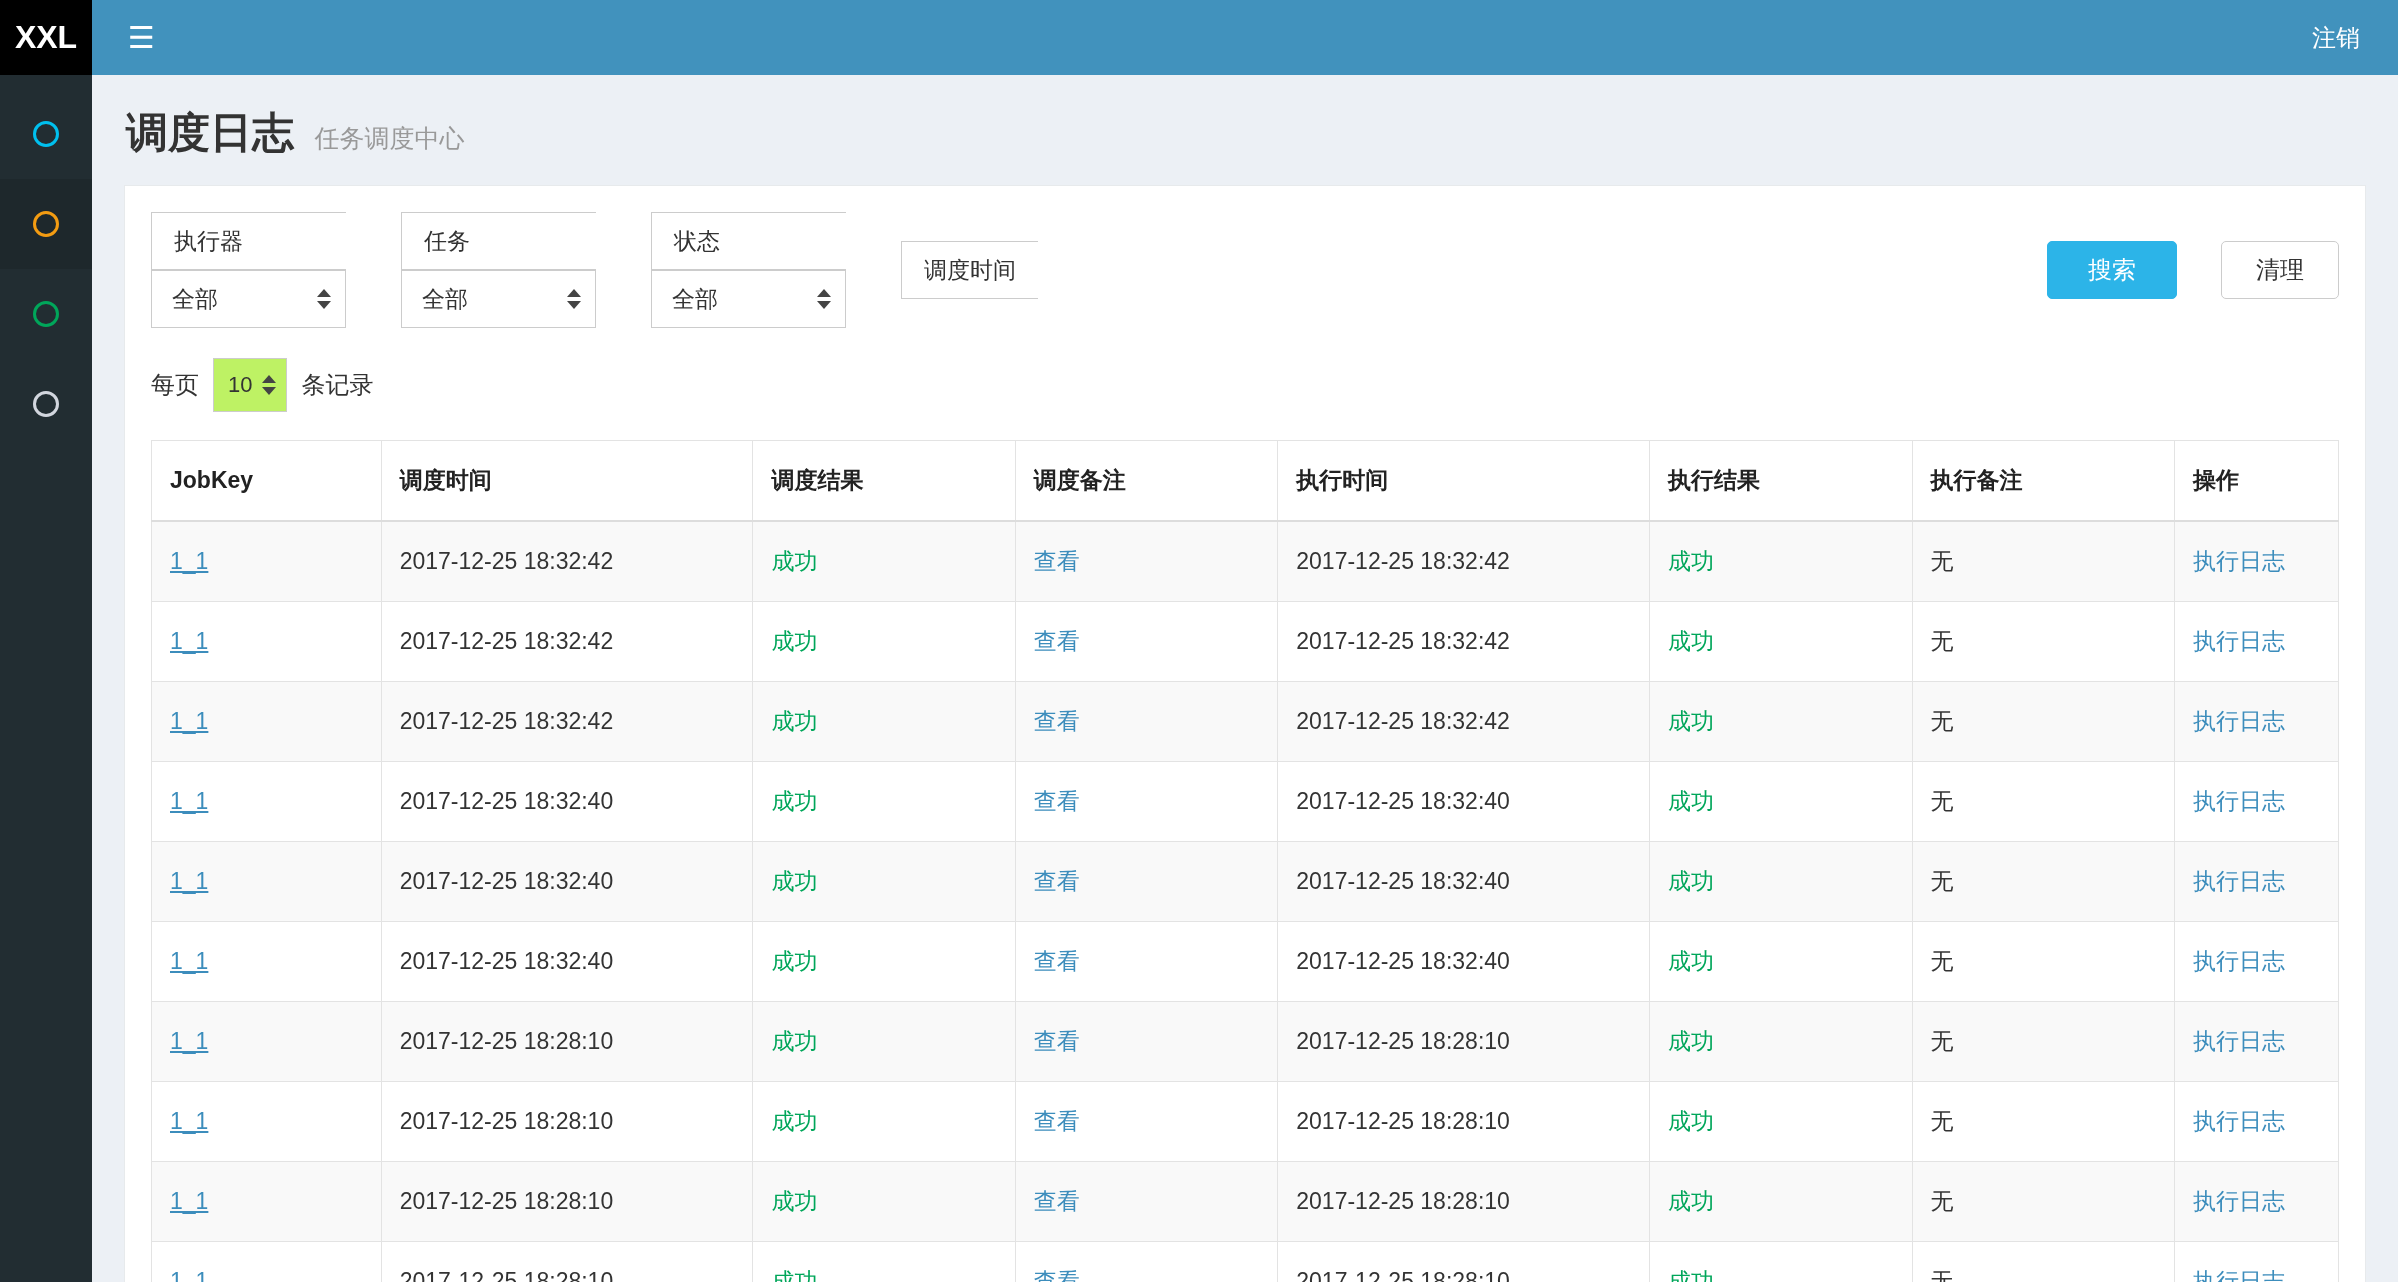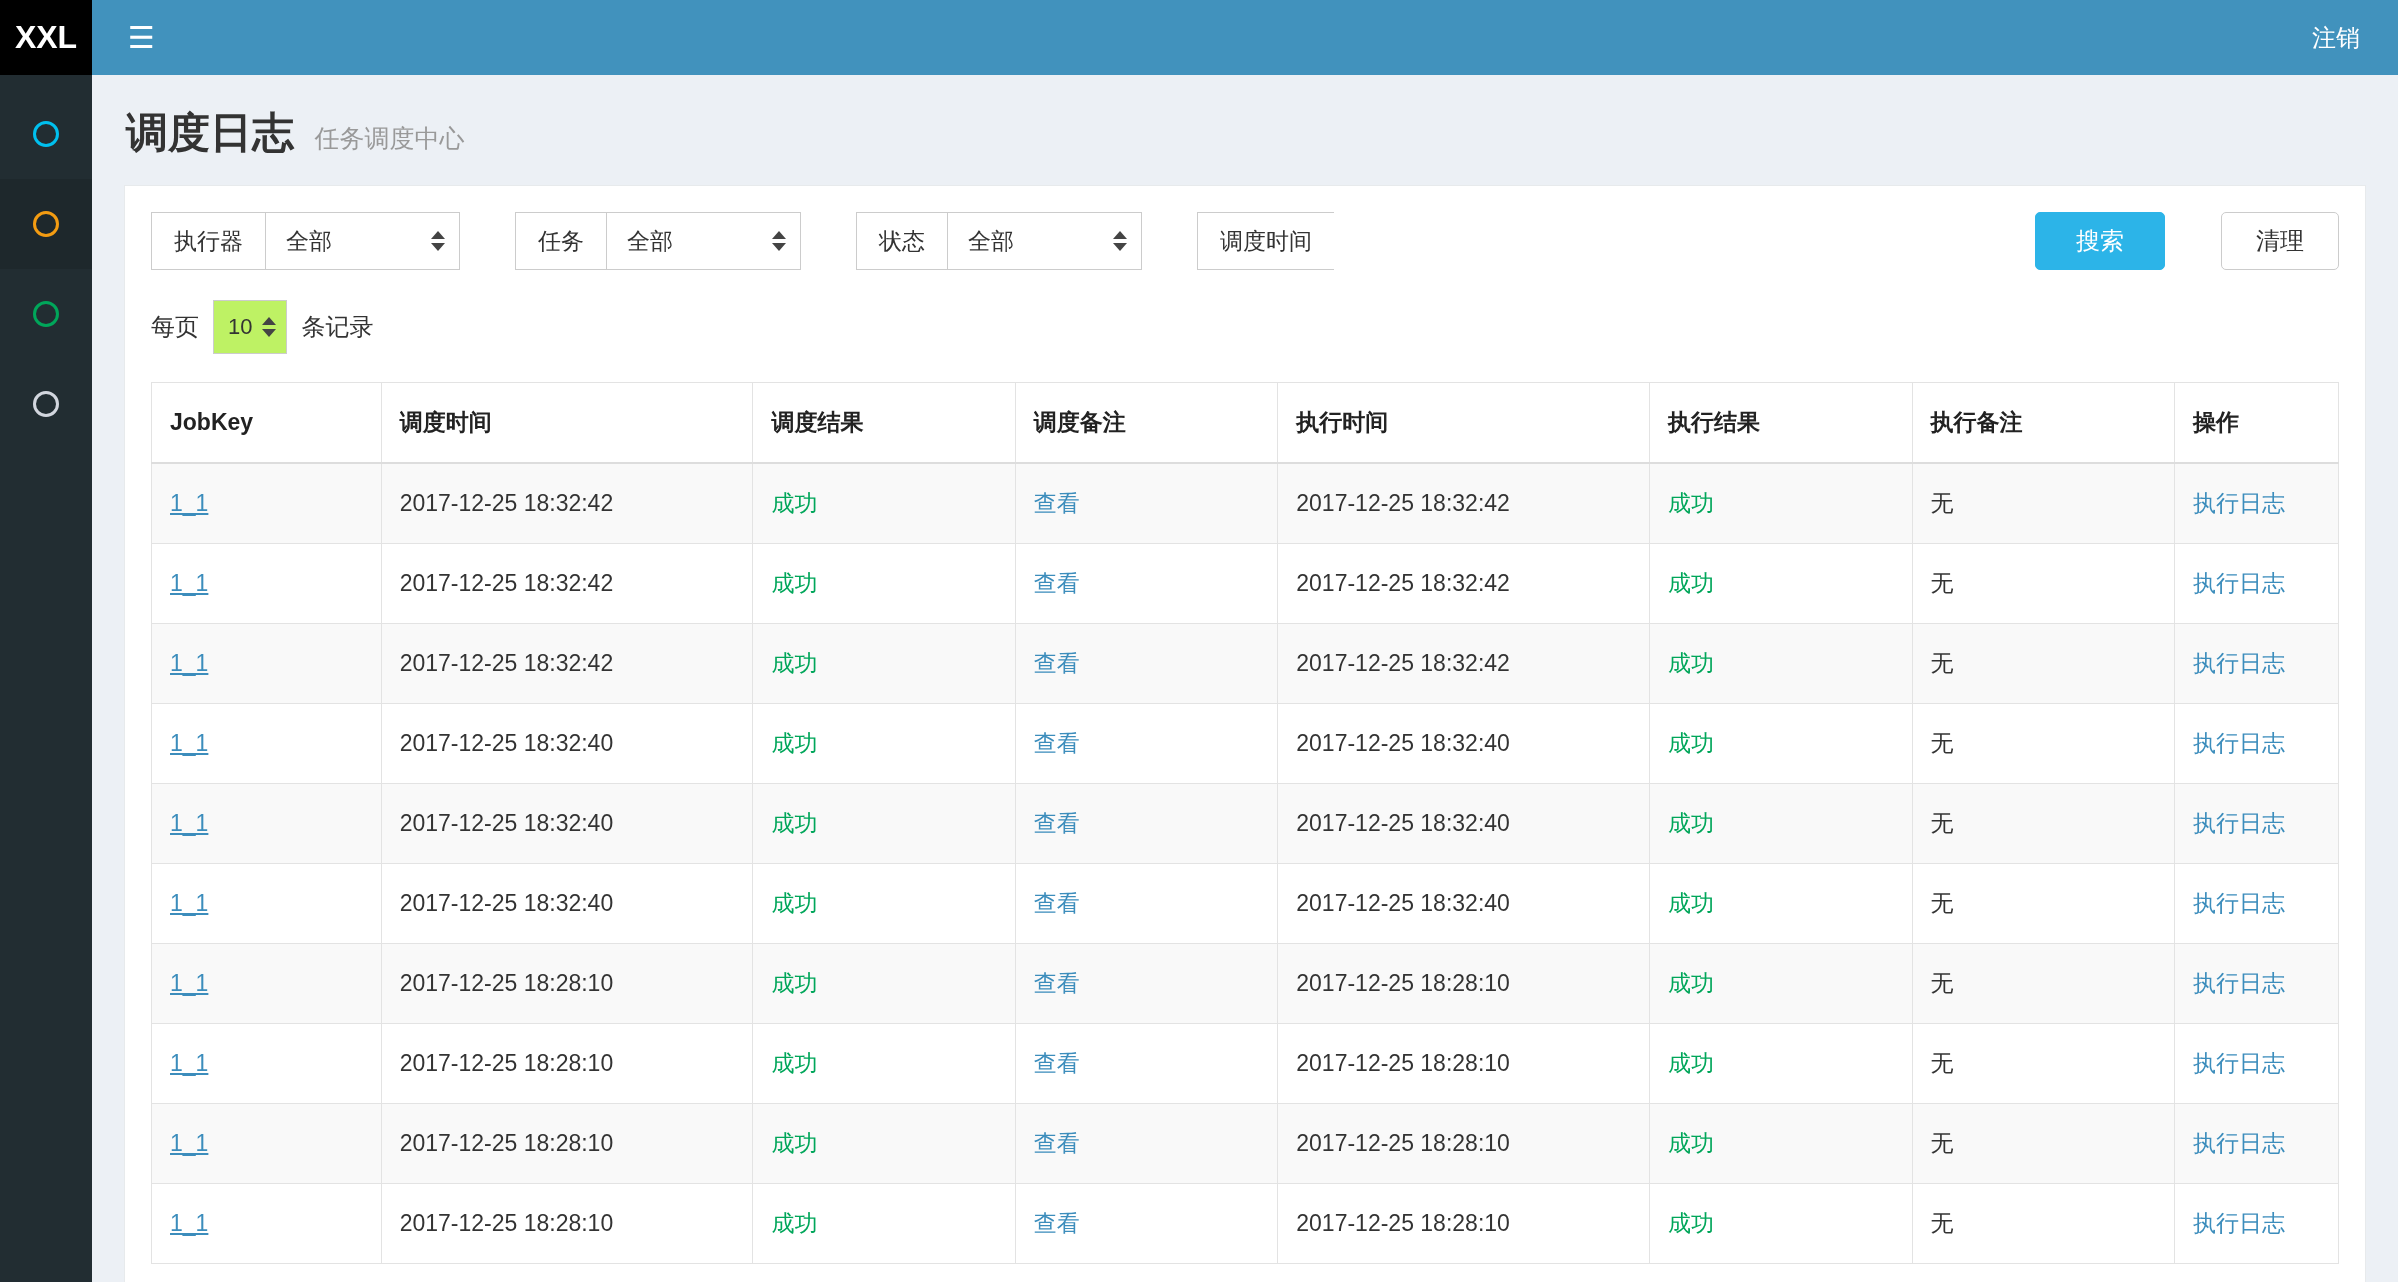--- a/index.html
+++ b/index.html
@@ -33,21 +33,21 @@
   .content { flex:1; padding:22px 32px 0 32px; overflow:hidden; }
 
   .content-header { padding:8px 2px 24px 2px; }
   .page-title { display:inline; font-size:42px; font-weight:bold; color:#333; }
   .page-subtitle { font-size:25px; color:#999; margin-left:16px; font-weight:normal; }
 
   .panel { background:#fff; border:1px solid #e7eaec; padding:26px 26px 26px 26px; }
 
   
   .filter-row { display:flex; align-items:center; }
-  .input-group { display:flex; align-items:stretch; margin-right:55px; }
+  .input-group { display:flex; align-items:stretch; margin-right:55px;flex-direction:column; }
   .ig-label {
     border:1px solid #ccc; border-right:none; background:#fff;
     height:58px; line-height:56px; padding:0 22px; font-size:23px; color:#333;
     white-space:nowrap;
   }
   .select-box {
     border:1px solid #ccc; background:#fff; height:58px; min-width:195px;
     display:flex; align-items:center; justify-content:space-between;
     padding:0 14px 0 20px; font-size:23px; cursor:pointer;
   }
@@ -57,21 +57,21 @@
   .spin .dn { border-top:8px solid #444; }
 
   .date-input {
     border:1px solid #ccc; background:#eee; color:#555;
     height:58px; width:560px; display:flex; align-items:center;
     padding:0 22px; font-size:23px; cursor:pointer; white-space:nowrap;
   }
 
   .btn { height:58px; font-size:24px; border-radius:5px; cursor:pointer; display:inline-flex; align-items:center; justify-content:center; }
   .btn-search { background:var(--search-btn,#2cb4e8); color:#fff; border:1px solid var(--search-btn,#2cb4e8); padding:0 40px; margin-left:auto; }
-  .btn-clear  { background:#fff; color:#333; border:1px solid #ccc; padding:0 34px; margin-left:56px; }
+  .btn-clear  { background:#fff; color:#333; border:1px solid #ccc; padding:0 34px; margin-left:44px; }
 
   
   .pagesize-row { display:flex; align-items:center; margin:30px 0 28px 0; font-size:24px; color:#333; }
   .pagesize-select {
     border:1px solid #ccc; background:#bef264; height:54px; min-width:72px;
     display:flex; align-items:center; justify-content:space-between;
     padding:0 10px 0 14px; font-size:22px; margin:0 14px; cursor:pointer;
   }
   .pagesize-select .spin { margin-left:10px; }
 

